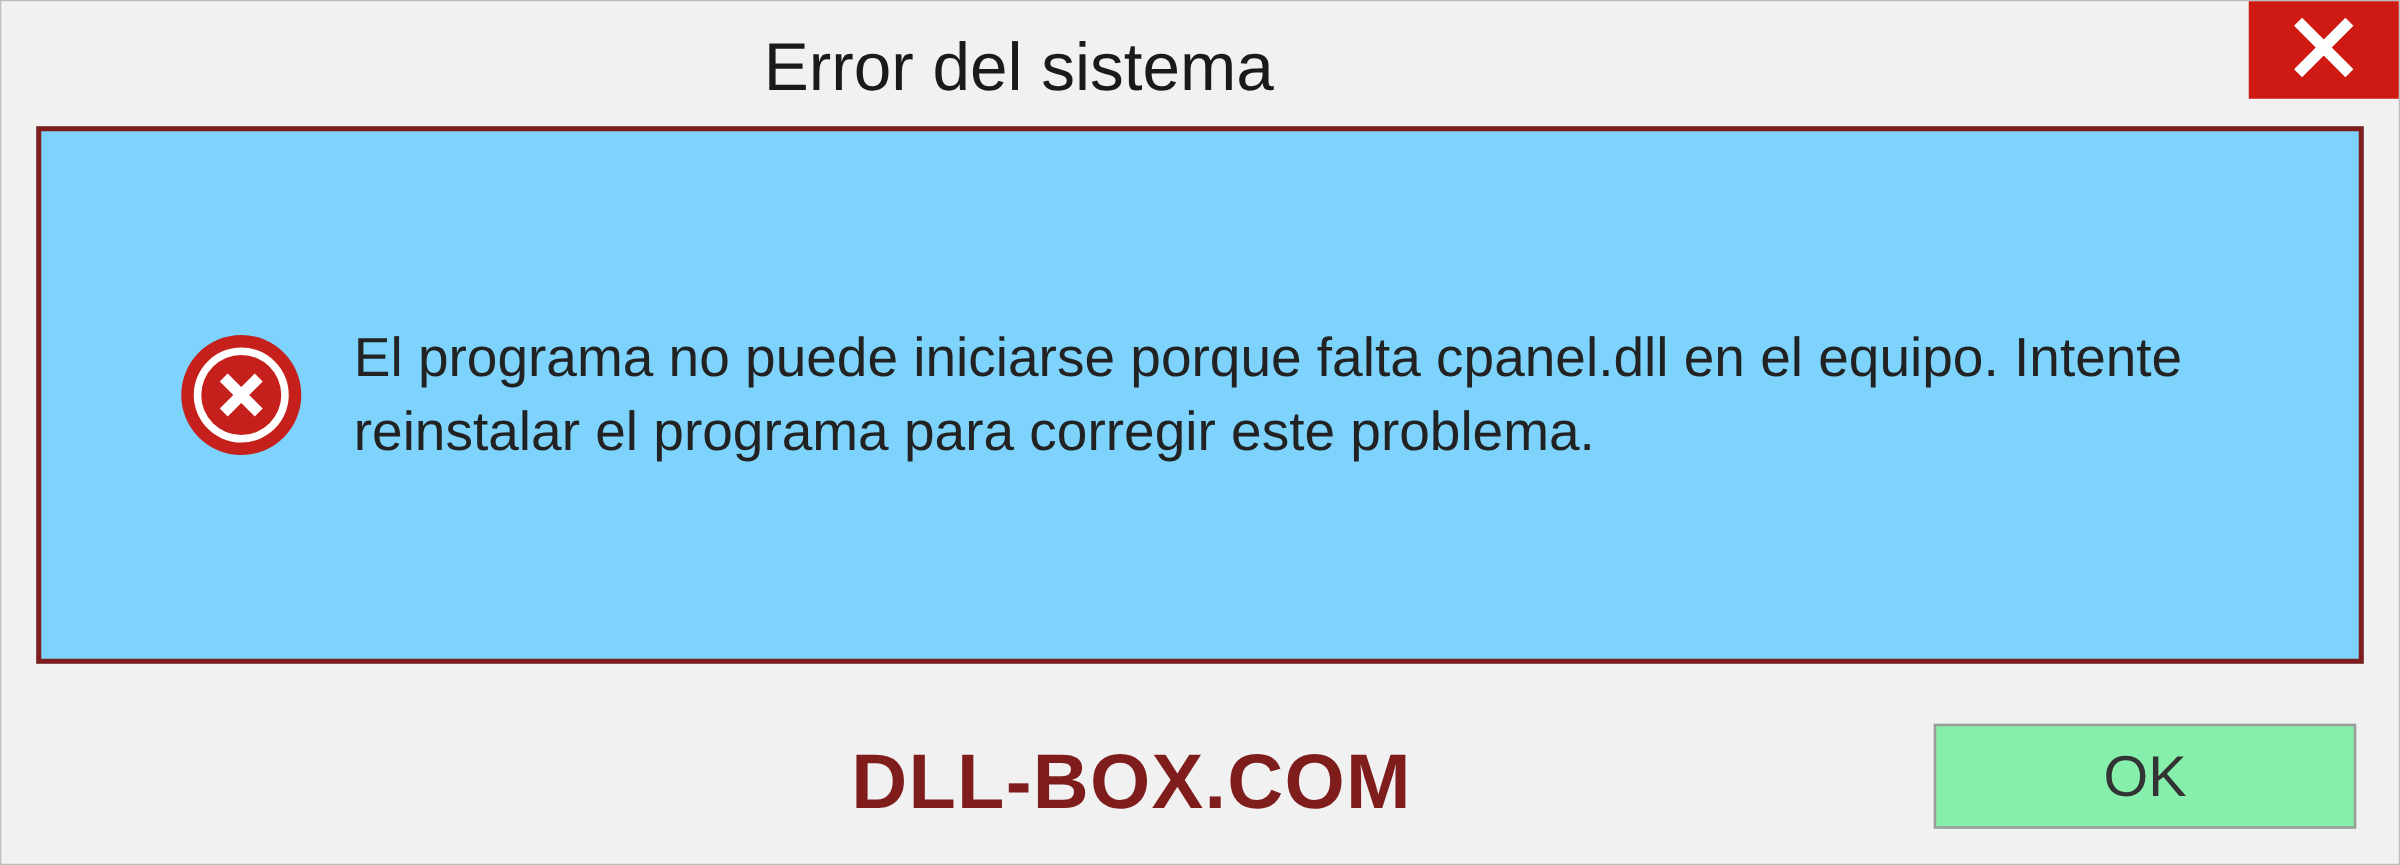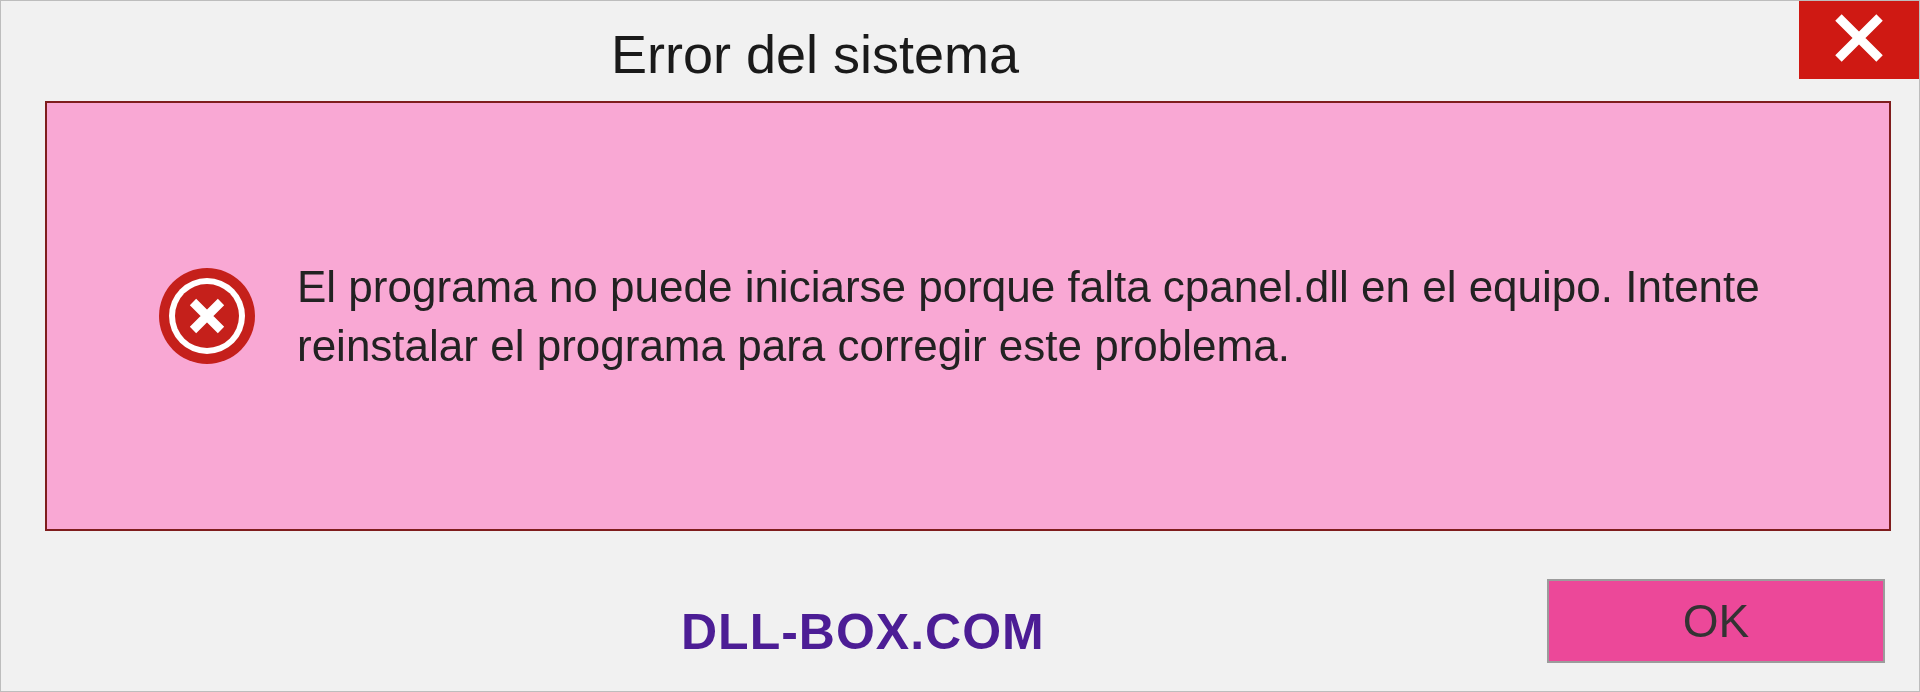--- a/index.html
+++ b/index.html
@@ -48,23 +48,23 @@
       display: flex;
       align-items: center;
       justify-content: center;
       cursor: pointer;
     }
     .close-btn svg {
       width: 52px;
       height: 52px;
     }
     .content-panel {
-      margin: 10px 28px 0 44px;
-      background: #f9a8d4;
-      border: 2px solid #7f1d1d;
+      margin: 10px 28px 0 28px;
+      background: #7dd3fc;
+      border: 4px solid #7f1d1d;
       height: 430px;
       display: flex;
       align-items: center;
       padding: 0 70px 0 110px;
     }
     .error-icon {
       flex-shrink: 0;
       width: 100px;
       height: 100px;
       margin-right: 40px;
@@ -88,30 +88,30 @@
       height: 140px;
       display: flex;
       align-items: center;
       justify-content: flex-end;
       padding-right: 34px;
     }
     .watermark {
       position: absolute;
       left: 680px;
       bottom: 30px;
-      font-size: 50px;
+      font-size: 62px;
       font-weight: 900;
-      color: #4c1d95;
+      color: #7f1d1d;
       letter-spacing: 1px;
       font-family: Arial, "Arial Black", sans-serif;
     }
     .ok-btn {
       width: 338px;
       height: 84px;
-      background: #ec4899;
+      background: #86efac;
       border: 2px solid #9c9c9c;
       display: flex;
       align-items: center;
       justify-content: center;
       font-size: 46px;
       color: #333333;
       cursor: pointer;
       font-family: Arial, sans-serif;
     }
   </style>

